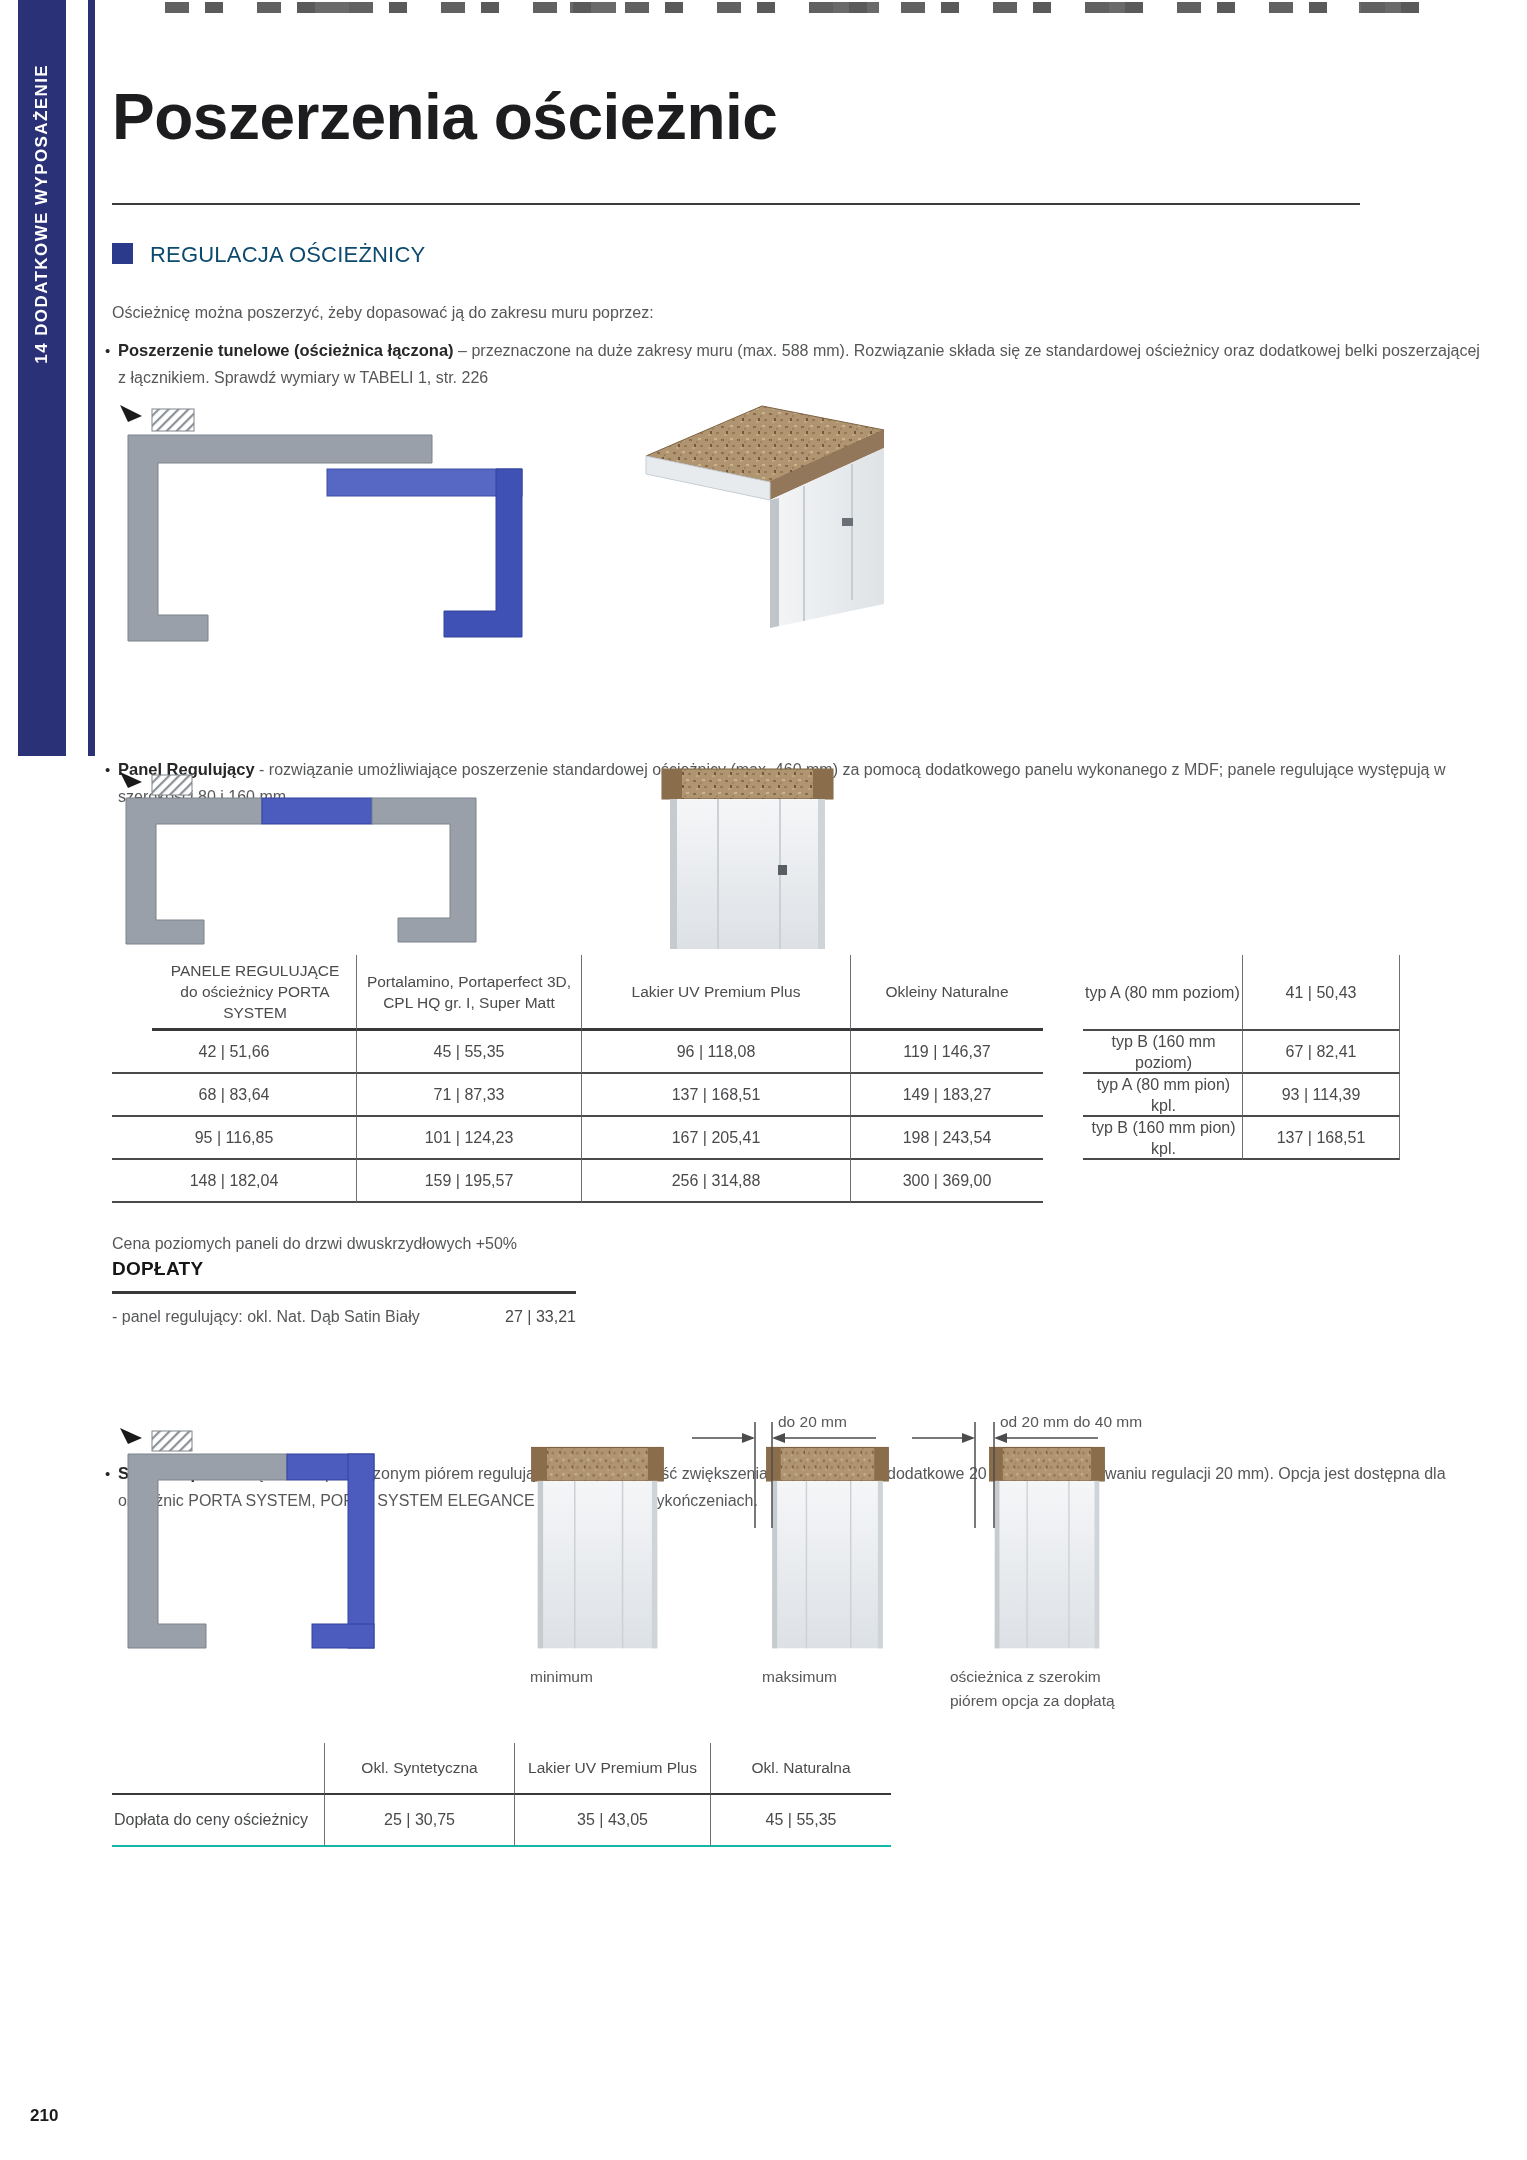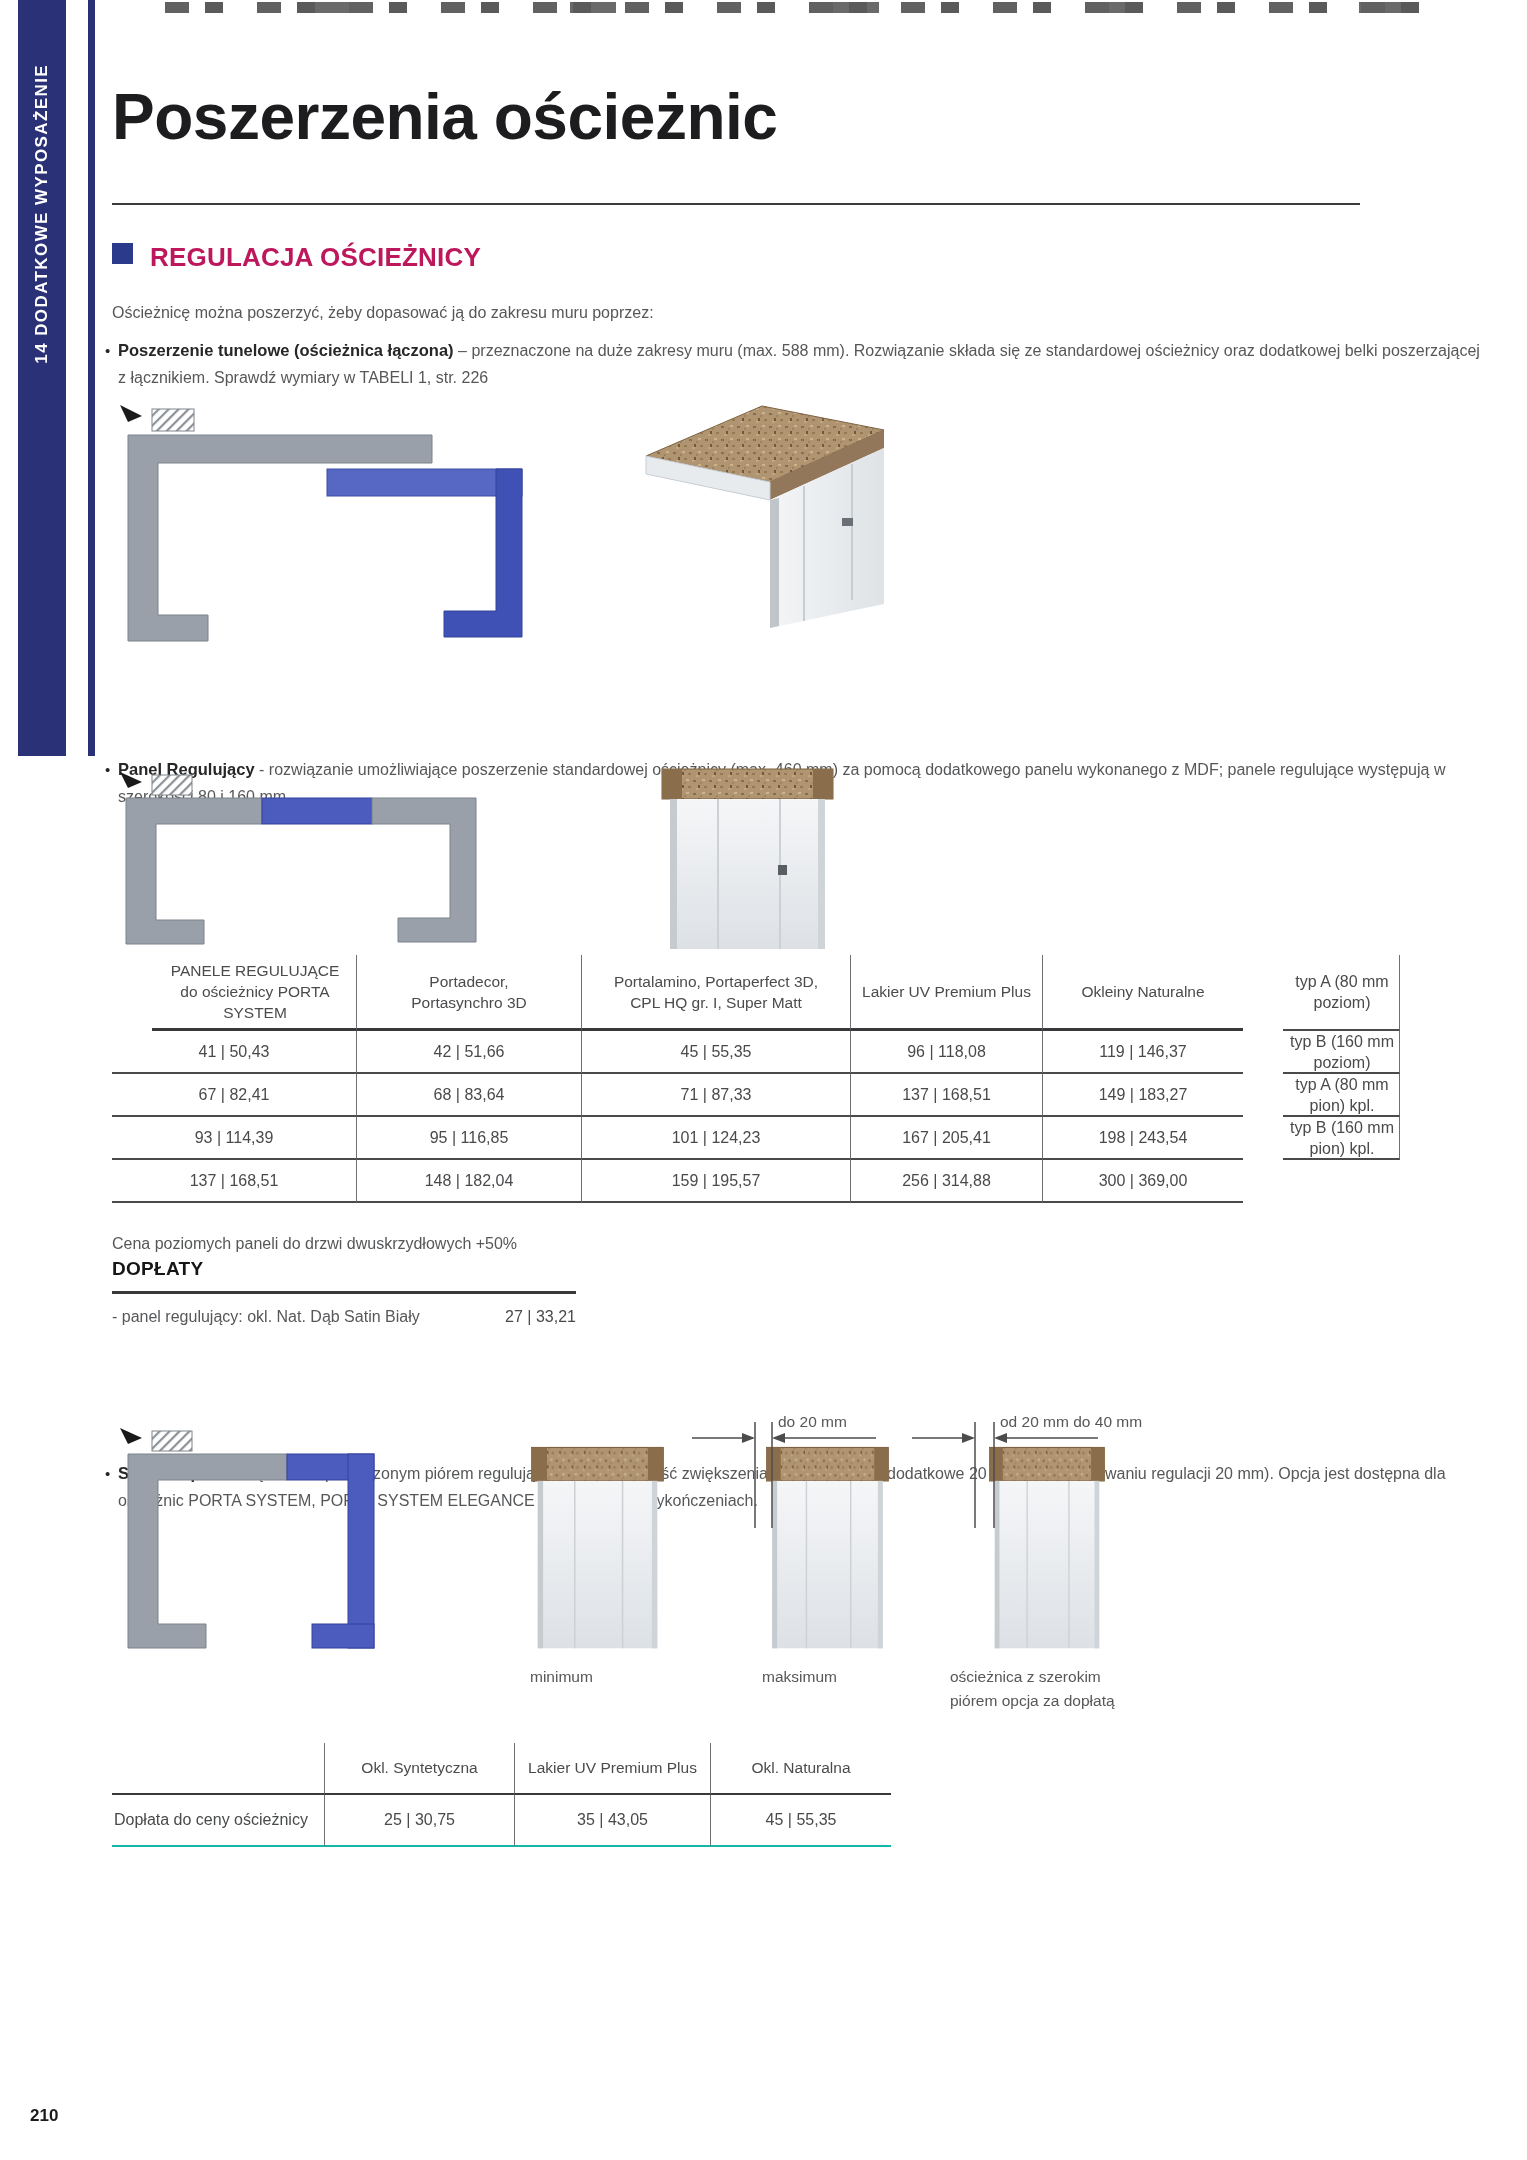--- a/index.html
+++ b/index.html
@@ -17,21 +17,21 @@
   #sidebar-bar{left:18px;top:0;width:48px;height:756px;background:#2a3176;}
   #sidebar-rule{left:88px;top:0;width:7px;height:756px;background:#2a3176;}
   #sidebar-text{left:18px;top:34px;width:48px;height:360px;display:flex;align-items:center;justify-content:center;}
   #sidebar-text span{writing-mode:vertical-rl;transform:rotate(180deg);white-space:nowrap;
     color:#ffffff;font-weight:700;font-size:17px;letter-spacing:1.4px;}
 
   
   #title{left:112px;top:80px;font-size:64px;font-weight:700;color:#1d1d1f;letter-spacing:-.5px;}
   #title-rule{left:112px;top:203px;width:1248px;height:2px;background:#3b3b3c;}
   #sec-square{left:112px;top:243px;width:21px;height:21px;background:#2c3a8c;}
-  #sec-title{left:150px;top:242px;font-size:26px;font-weight:700;color:#be185d;letter-spacing:.2px;}
+  #sec-title{left:150px;top:242px;font-size:22px;font-weight:400;color:#0c4a6e;letter-spacing:.2px;}
   .body-txt{font-size:16px;line-height:27px;color:#565759;}
   .lead{font-weight:700;color:#272727;font-size:16.5px;}
   .bullet{padding-left:13px;position:relative;}
   .bullet .dot{position:absolute;left:0;top:0;font-size:15px;color:#272727;}
   #intro{left:112px;top:299px;width:1000px;}
   #bullet-tunnel{left:105px;top:337px;width:1362px;}
   #bullet-panel{left:105px;top:702px;width:1372px;}
   #bullet-pioro{left:105px;top:1352px;width:1372px;}
 
   
@@ -177,22 +177,20 @@
     <rect x="10" y="34" width="7" height="150" fill="#c6cbd0"></rect>
     <rect x="158" y="34" width="7" height="150" fill="#cfd4d8"></rect>
     <line x1="58" y1="34" x2="58" y2="184" stroke="#ccd1d5" stroke-width="2"></line>
     <line x1="120" y1="34" x2="120" y2="184" stroke="#ccd1d5" stroke-width="2"></line>
     <rect x="118" y="100" width="9" height="10" fill="#595e63"></rect>
   </svg>
 
   <div id="table1" class="abs">
     <div class="c h lbl">PANELE REGULUJĄCE
 do ościeżnicy PORTA SYSTEM</div>
-    <div class="c h">Portadecor,
-Portasynchro 3D</div>
     <div class="c h">Portalamino, Portaperfect 3D,
 CPL HQ gr. I, Super Matt</div>
     <div class="c h">Lakier UV Premium Plus</div>
     <div class="c h lastcol">Okleiny Naturalne</div>
 
     <div class="c b lbl">typ A (80 mm poziom)</div>
     <div class="c b">41 | 50,43</div>
     <div class="c b">42 | 51,66</div>
     <div class="c b">45 | 55,35</div>
     <div class="c b">96 | 118,08</div>

